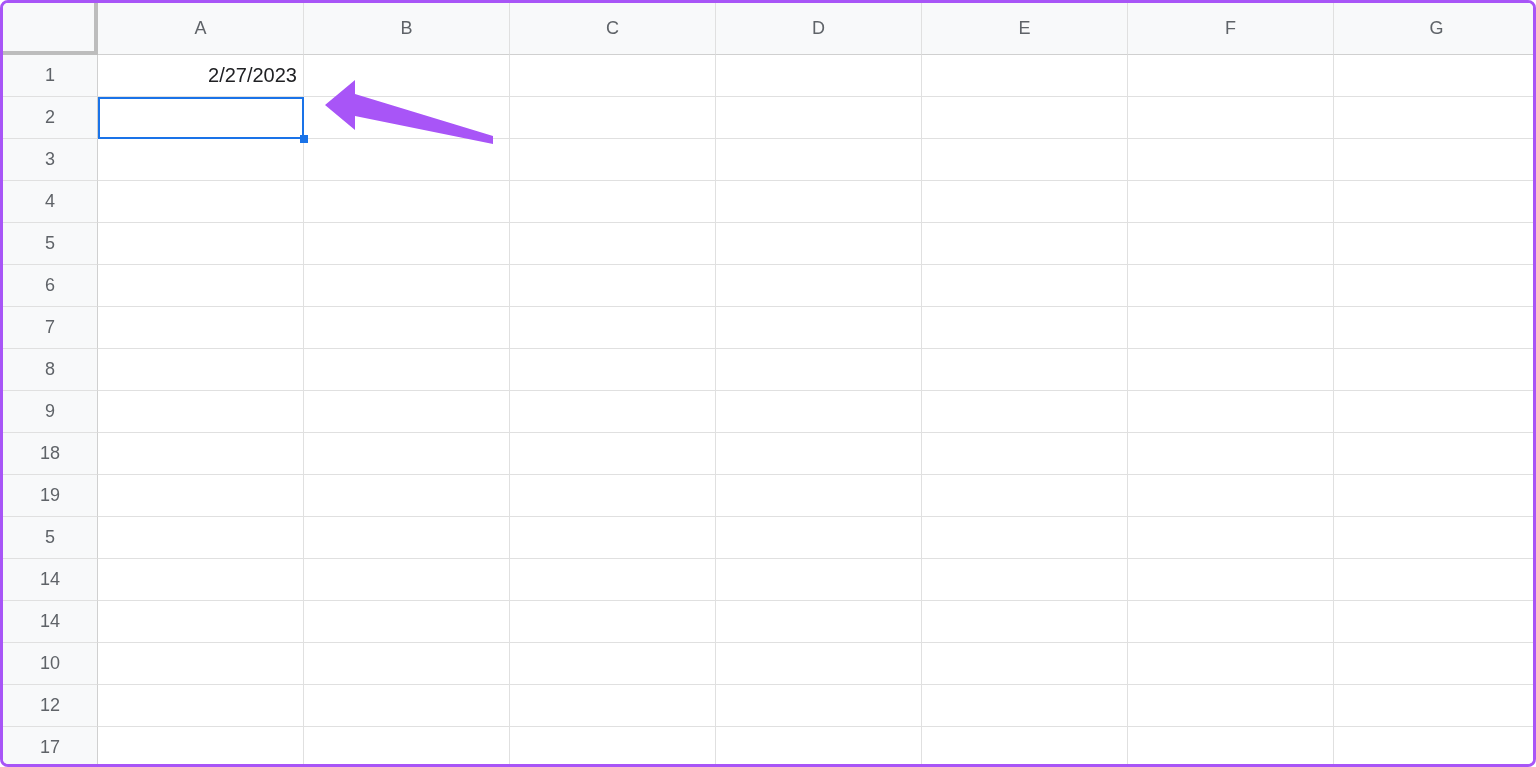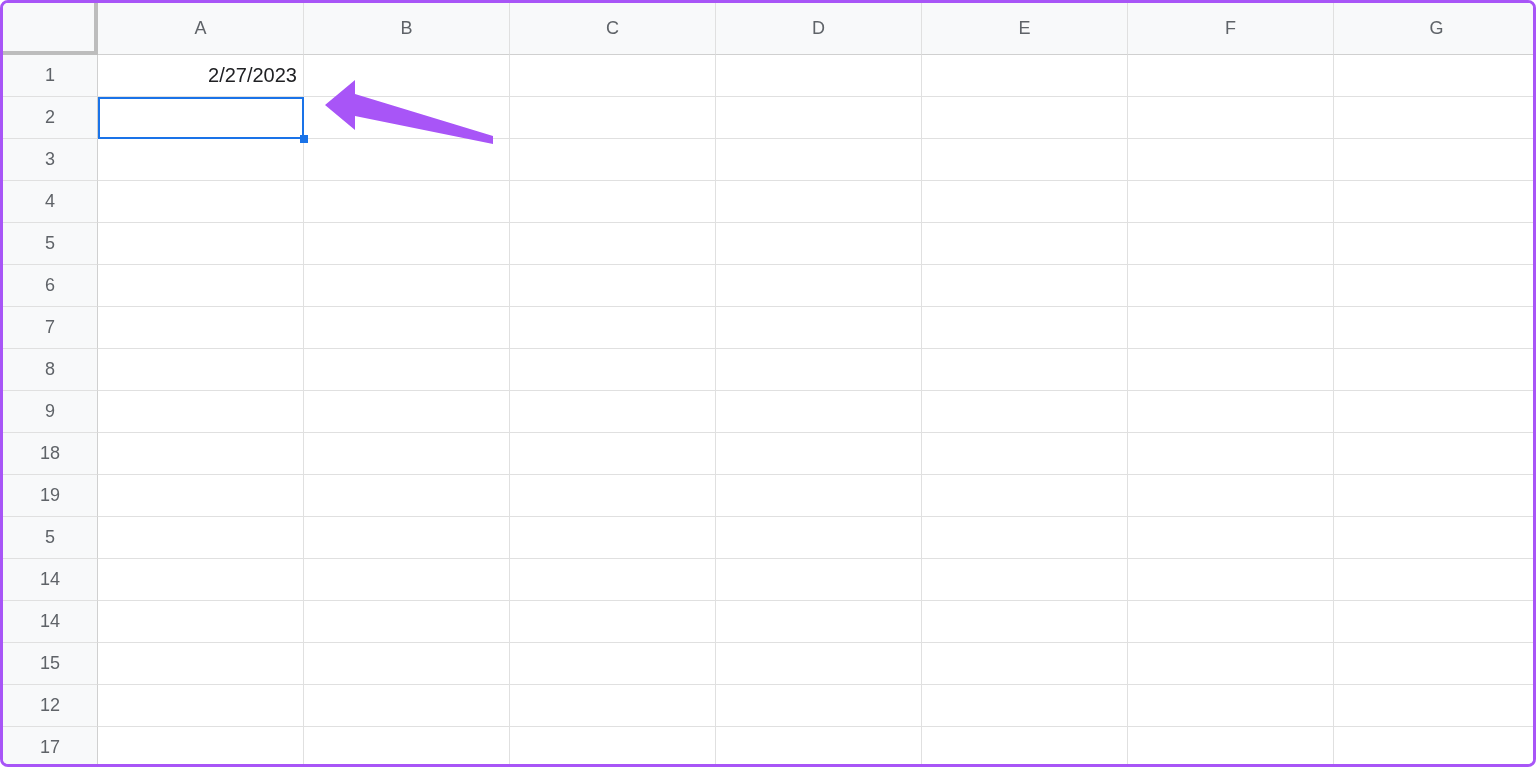--- a/index.html
+++ b/index.html
@@ -196,21 +196,21 @@
     <div class="cell"></div>
     <div class="cell"></div>
     <div class="cell row-header">14</div>
     <div class="cell"></div>
     <div class="cell"></div>
     <div class="cell"></div>
     <div class="cell"></div>
     <div class="cell"></div>
     <div class="cell"></div>
     <div class="cell"></div>
-    <div class="cell row-header">15</div>
+    <div class="cell row-header">10</div>
     <div class="cell"></div>
     <div class="cell"></div>
     <div class="cell"></div>
     <div class="cell"></div>
     <div class="cell"></div>
     <div class="cell"></div>
     <div class="cell"></div>
     <div class="cell row-header">12</div>
     <div class="cell"></div>
     <div class="cell"></div>

